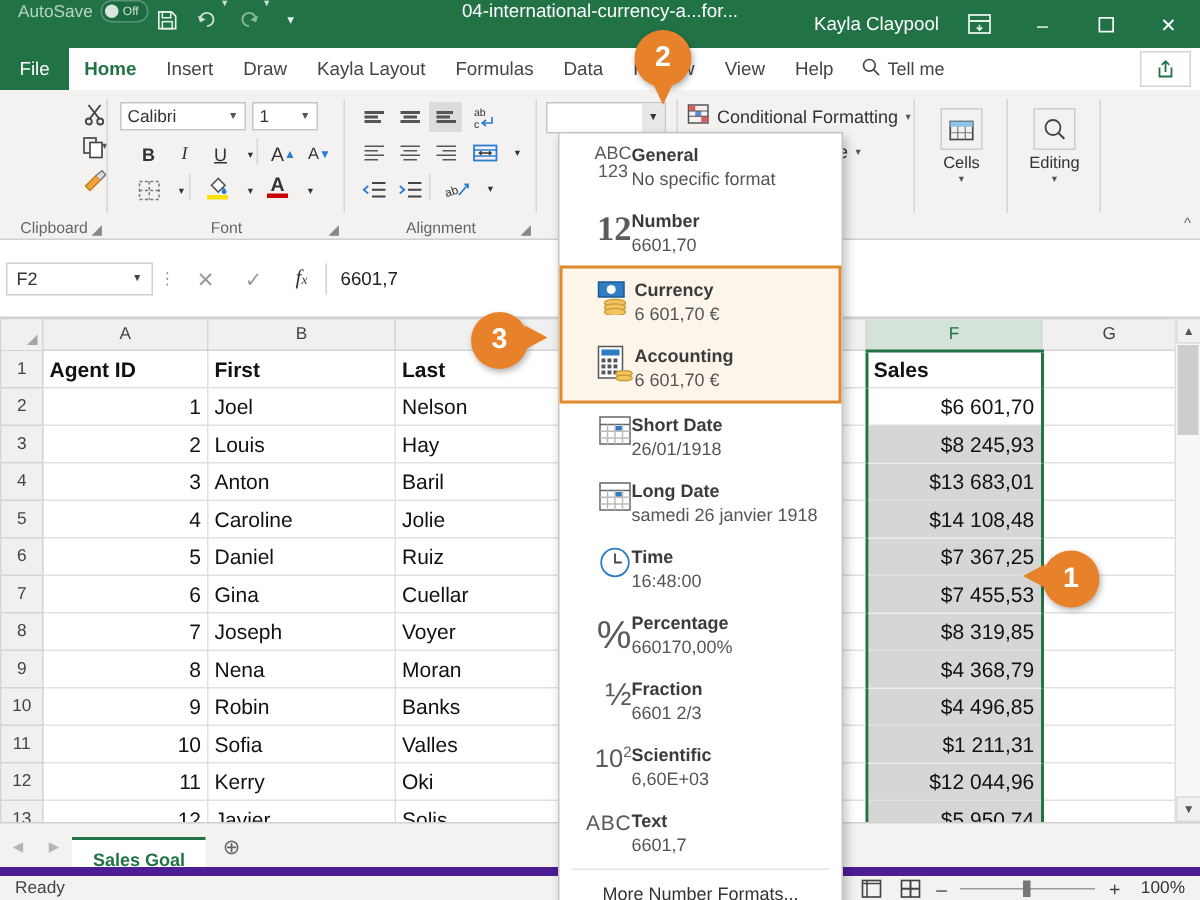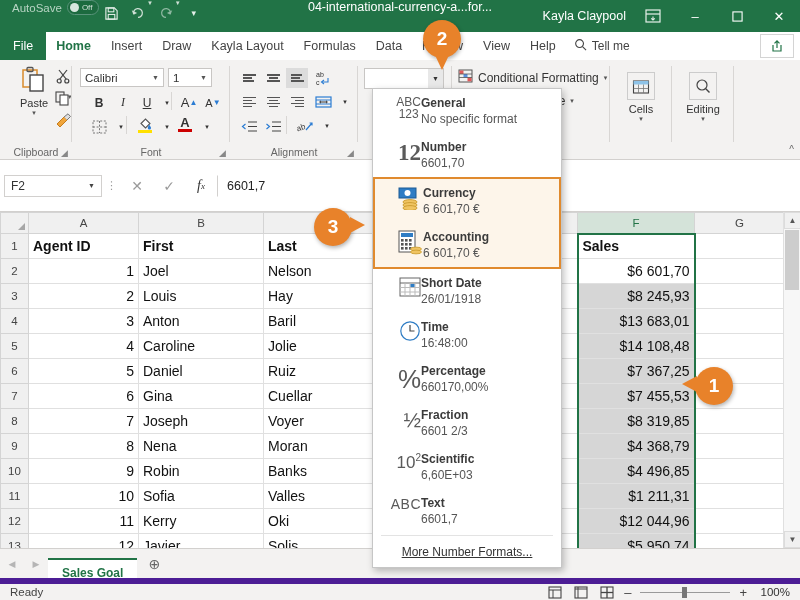--- a/index.html
+++ b/index.html
@@ -281,31 +281,20 @@
     <svg width="14" height="14" viewBox="0 0 14 14">
         <path d="M3 6 L3 12 L11 12 L11 6" fill="none" stroke="#217346" stroke-width="1.2"></path>
         <path d="M7 9 L7 2 M4.5 4.3 L7 1.8 L9.5 4.3" fill="none" stroke="#217346" stroke-width="1.2"></path>
       </svg>
   </div>
 </div>
 
 <div id="ribbon">
 
   <div class="grp" id="grp-clip">
-    <div class="paste-btn">
-      <div class="clipboard-ico">
-        <svg width="30" height="30" viewBox="0 0 30 30">
-          <rect x="4" y="4" width="14" height="17" fill="none" stroke="#d98b2b" stroke-width="1.5"></rect>
-          <rect x="8" y="1.5" width="6" height="4" rx="1" fill="none" stroke="#555" stroke-width="1.3"></rect>
-          <rect x="11" y="9" width="13" height="16" fill="#fff" stroke="#444" stroke-width="1.4"></rect>
-        </svg>
-      </div>
-      <div class="paste-lbl">Paste</div>
-      <div style="font-size:7px;color:#555;">▾</div>
-    </div>
     <div class="mini-ico" style="left:52px; top:6px;">
       <svg width="14" height="15" viewBox="0 0 14 15">
           <circle cx="3.2" cy="12" r="2" fill="none" stroke="#444" stroke-width="1.2"></circle>
           <circle cx="10.8" cy="12" r="2" fill="none" stroke="#444" stroke-width="1.2"></circle>
           <line x1="3.6" y1="10.4" x2="11" y2="1" stroke="#444" stroke-width="1.2"></line>
           <line x1="10.4" y1="10.4" x2="3" y2="1" stroke="#444" stroke-width="1.2"></line>
         </svg>
     </div>
     <div class="mini-ico" style="left:52px; top:28px;">
       <svg width="16" height="15" viewBox="0 0 16 15">
@@ -829,20 +818,38 @@
           <line x1="1" y1="16" x2="21" y2="16" stroke="#bbb" stroke-width="1"></line>
           <rect x="11.5" y="8" width="4" height="3" fill="#2e7cc4"></rect>
         </svg>
     </div>
     <div class="nd-txt">
       <div class="nd-name">Short Date</div>
       <div class="nd-val">26/01/1918</div>
     </div>
   </div>
 
+  <div class="nd-item">
+    <div class="nd-ico">
+      <svg width="22" height="21" viewBox="0 0 22 21">
+          <rect x="1" y="2" width="20" height="18" fill="#fff" stroke="#666" stroke-width="1"></rect>
+          <line x1="1" y1="7" x2="21" y2="7" stroke="#666" stroke-width="1"></line>
+          <line x1="6" y1="7" x2="6" y2="20" stroke="#bbb" stroke-width="1"></line>
+          <line x1="11" y1="7" x2="11" y2="20" stroke="#bbb" stroke-width="1"></line>
+          <line x1="16" y1="7" x2="16" y2="20" stroke="#bbb" stroke-width="1"></line>
+          <line x1="1" y1="11.5" x2="21" y2="11.5" stroke="#bbb" stroke-width="1"></line>
+          <line x1="1" y1="16" x2="21" y2="16" stroke="#bbb" stroke-width="1"></line>
+          <rect x="11.5" y="8" width="4" height="3" fill="#2e7cc4"></rect>
+        </svg>
+    </div>
+    <div class="nd-txt">
+      <div class="nd-name">Long Date</div>
+      <div class="nd-val">samedi 26 janvier 1918</div>
+    </div>
+  </div>
 
   <div class="nd-item">
     <div class="nd-ico">
       <svg width="22" height="22" viewBox="0 0 22 22">
           <circle cx="11" cy="11" r="9.2" fill="none" stroke="#2e7cc4" stroke-width="1.2"></circle>
           <path d="M11 5 L11 11 L15.5 11" fill="none" stroke="#444" stroke-width="1.2"></path>
         </svg>
     </div>
     <div class="nd-txt">
       <div class="nd-name">Time</div>

